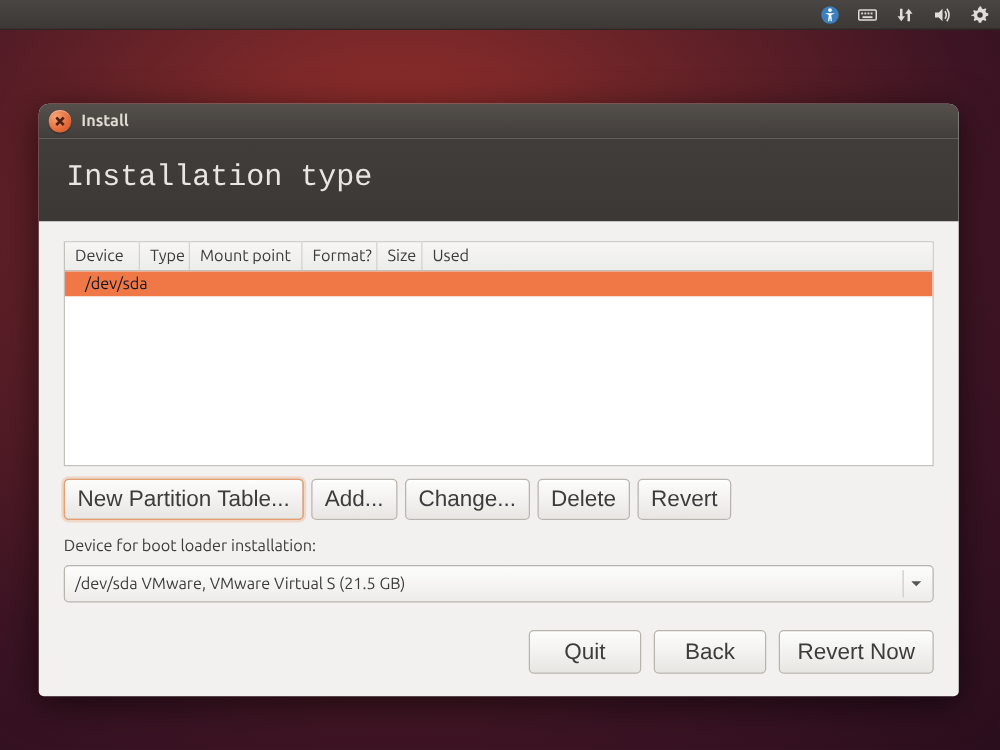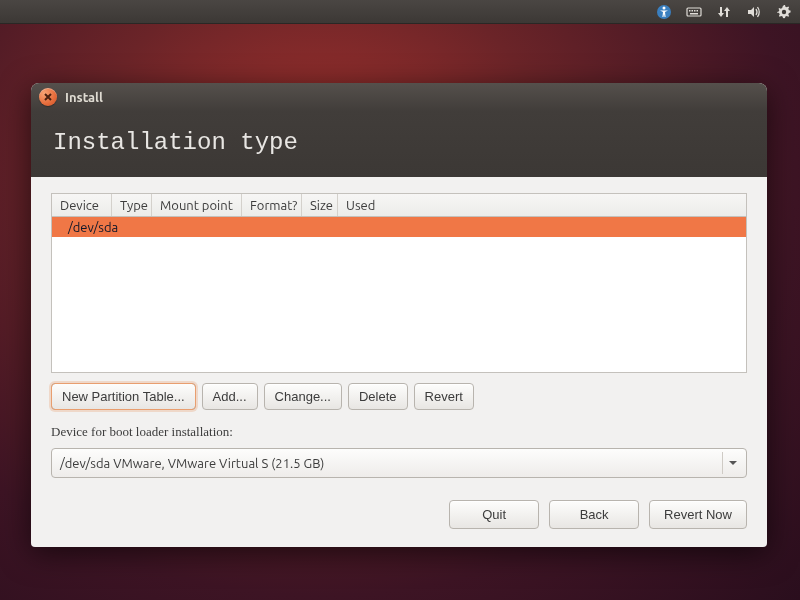--- a/index.html
+++ b/index.html
@@ -94,28 +94,28 @@
 }
 .ptrow.selected { background: #f07746; color: #0f172a; padding-left: 16px; }
 
 
 .toolbar { display: flex; gap: 6px; margin-bottom: 14px; }
 .btn {
   background: linear-gradient(#fdfdfc, #e8e6e3);
   border: 1px solid #b8b4ae;
   border-radius: 4px;
   padding: 5px 10px;
-  font-size: 13px;
+  font-size: 18px;
   color: #3c3c3c;
   cursor: pointer;
   box-shadow: inset 0 1px 0 #fff;
 }
 .btn.focused { outline: 1px solid #e89e6f; outline-offset: -1px; box-shadow: 0 0 0 2px rgba(232,158,111,.3); }
 
-.label { font-size: 13px; margin-bottom: 8px; display: block; font-family: Liberation Serif, serif; }
+.label { font-size: 13px; margin-bottom: 8px; display: block; }
 
 
 .combo {
   display: flex; align-items: center;
   background: linear-gradient(#fdfdfc, #eeecea);
   border: 1px solid #b8b4ae;
   border-radius: 4px;
   height: 30px;
   padding: 0 4px 0 8px;
   cursor: pointer;

